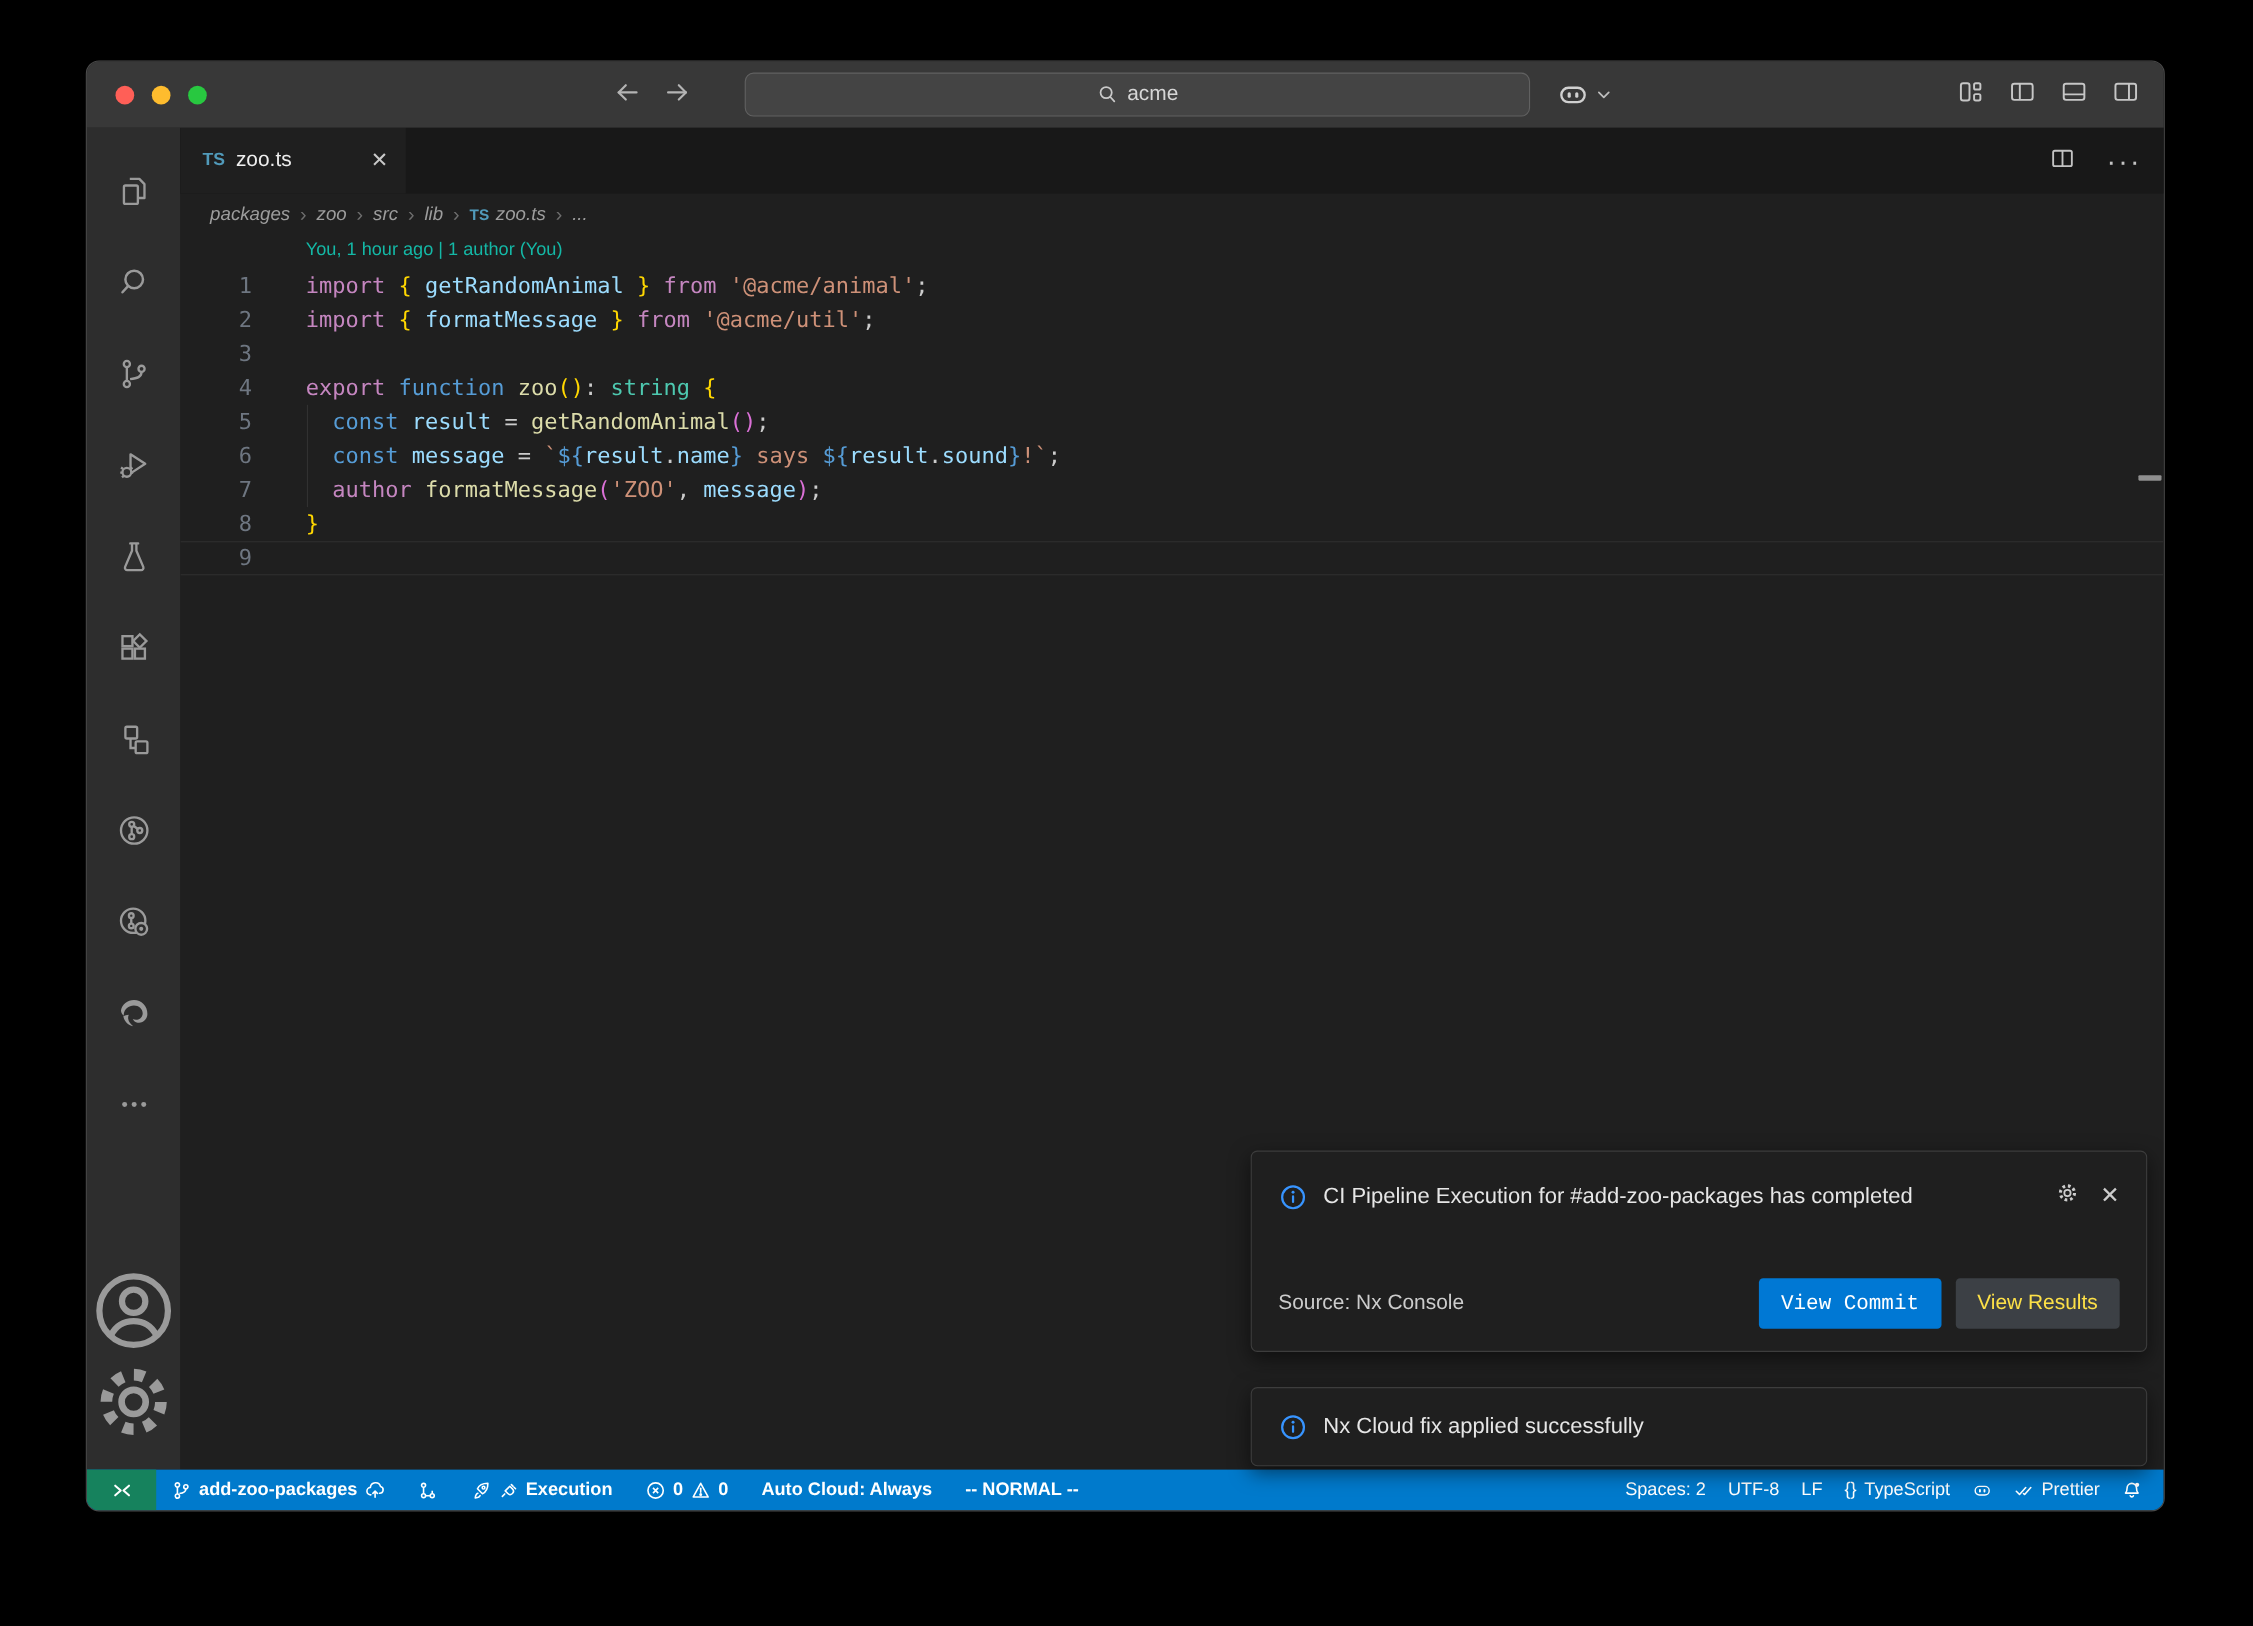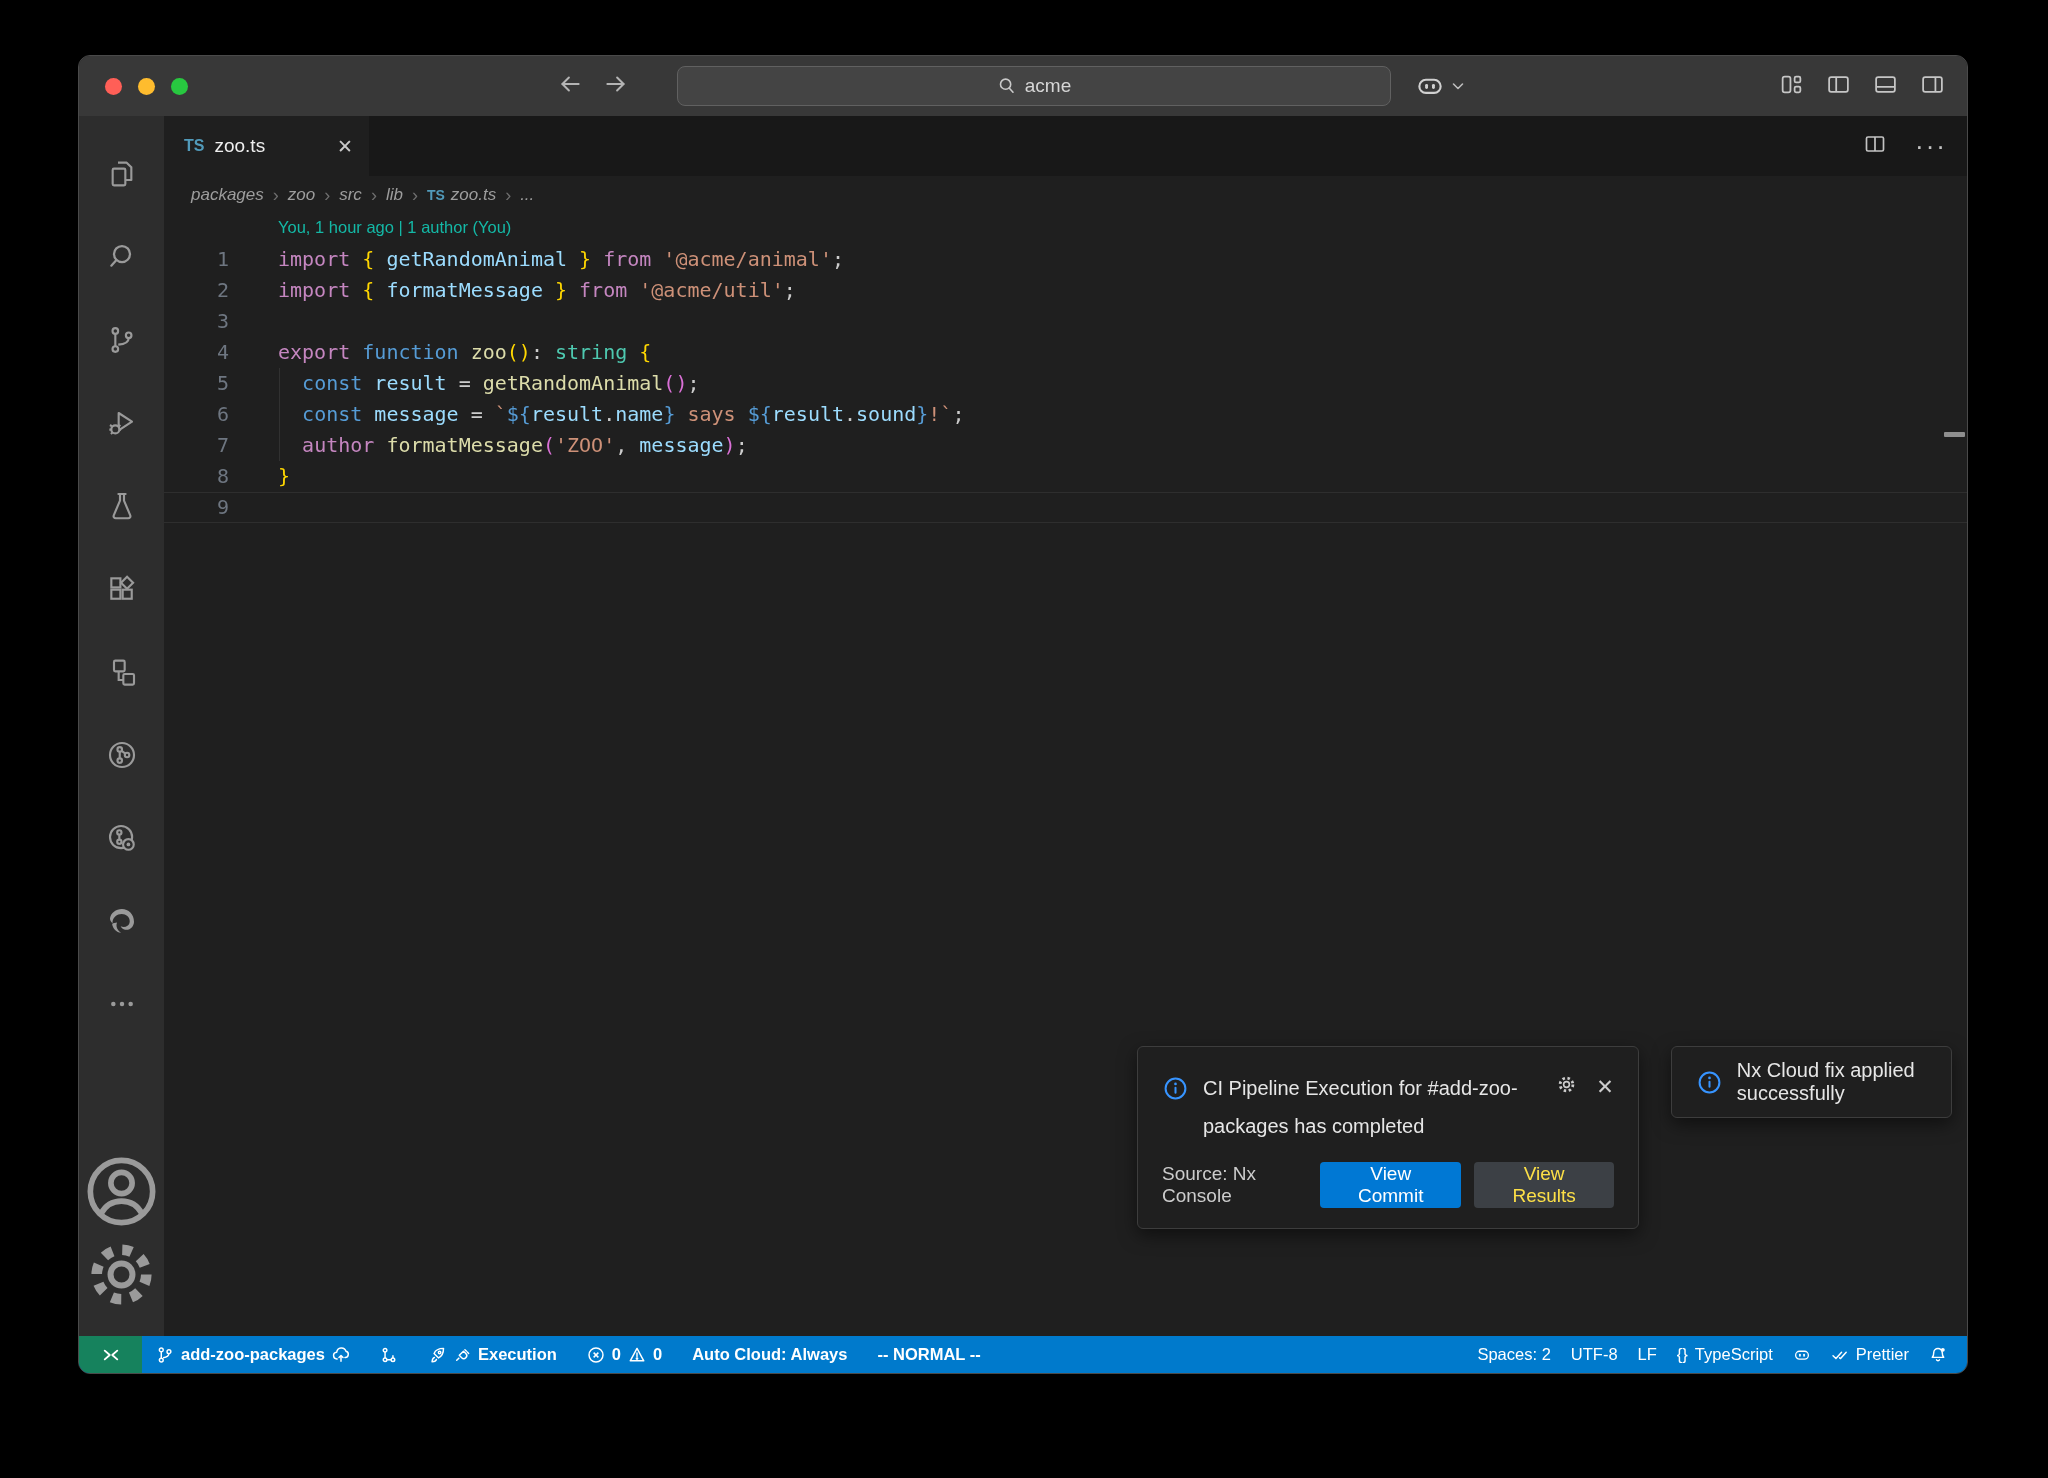--- a/index.html
+++ b/index.html
@@ -67,34 +67,34 @@
   .code-line .lc { padding-left:49px; }
   .code-line.cur { border-top:1px solid #2e2e2e; border-bottom:1px solid #2e2e2e; height:31px; line-height:29px; }
   .indent-guide { position:absolute; left:115px; top:154px; width:1px; height:93px; background:#313131; }
   .overview-mark { position:absolute; right:2px; top:218px; width:21px; height:5px; background:#8f8f8f; border-radius:1px; }
 
   .tok-kw{color:#C586C0} .tok-kw2{color:#569CD6} .tok-fn{color:#DCDCAA}
   .tok-vr{color:#9CDCFE} .tok-st{color:#CE9178} .tok-ty{color:#4EC9B0}
   .tok-b1{color:#FFD700} .tok-b2{color:#DA70D6} .tok-in{color:#569CD6} .tok-pl{color:#cccccc}
 
   
-  .toasts { position:absolute; right:15px; top:990px; width:815px; display:flex; flex-direction:row; gap:32px; }
+  .toasts { position:absolute; right:15px; top:990px; width:815px; display:flex; flex-direction:column; gap:32px; }
   .toast { background:#1f1f1f; border:1px solid #3d3d3d; border-radius:6px;
            box-shadow:0 6px 18px rgba(0,0,0,.5); color:#e6e6e6; }
   .toast1 { height:183px; padding:22px 24px 20px; display:flex; flex-direction:column; }
   .toast-head { display:flex; align-items:flex-start; gap:14px; }
   .toast-msg { font-size:20px; line-height:1.9; flex:1; }
   .toast-acts { display:flex; align-items:center; gap:18px; margin-top:4px; }
   .toast-acts svg { width:23px; height:23px; }
   .toast-foot { margin-top:auto; display:flex; align-items:center; }
   .toast-src { color:#cccccc; font-size:19px; }
   .toast-btns { margin-left:auto; display:flex; gap:13px; }
   .btn { height:46px; padding:0 20px; border:none; border-radius:4px; font-size:19px;
          font-family:"Liberation Sans", sans-serif; display:flex; align-items:center; cursor:pointer; }
-  .btn-primary { background:#0078D4; color:#fff; }
+  .btn-primary { background:#0078D4; color:#fff;font-family:Liberation Mono, monospace; }
   .btn-secondary { background:#3c4045; color:#fde047; }
   .toast2 { height:72px; display:flex; align-items:center; gap:14px; padding:0 24px; font-size:20px; }
   .info-ic { width:27px; height:27px; flex:0 0 27px; }
 
   
   .statusbar { height:37px; flex:0 0 37px; background:#007ACC; display:flex; align-items:stretch;
                color:#fff; font-size:16.5px; }
   .sb-remote { width:63px; background:#16825D; display:flex; align-items:center; justify-content:center; }
   .sb-item { display:flex; align-items:center; gap:7px; padding:0 10px; cursor:pointer; white-space:nowrap; }
   .sb-item svg { width:18px; height:18px; }

